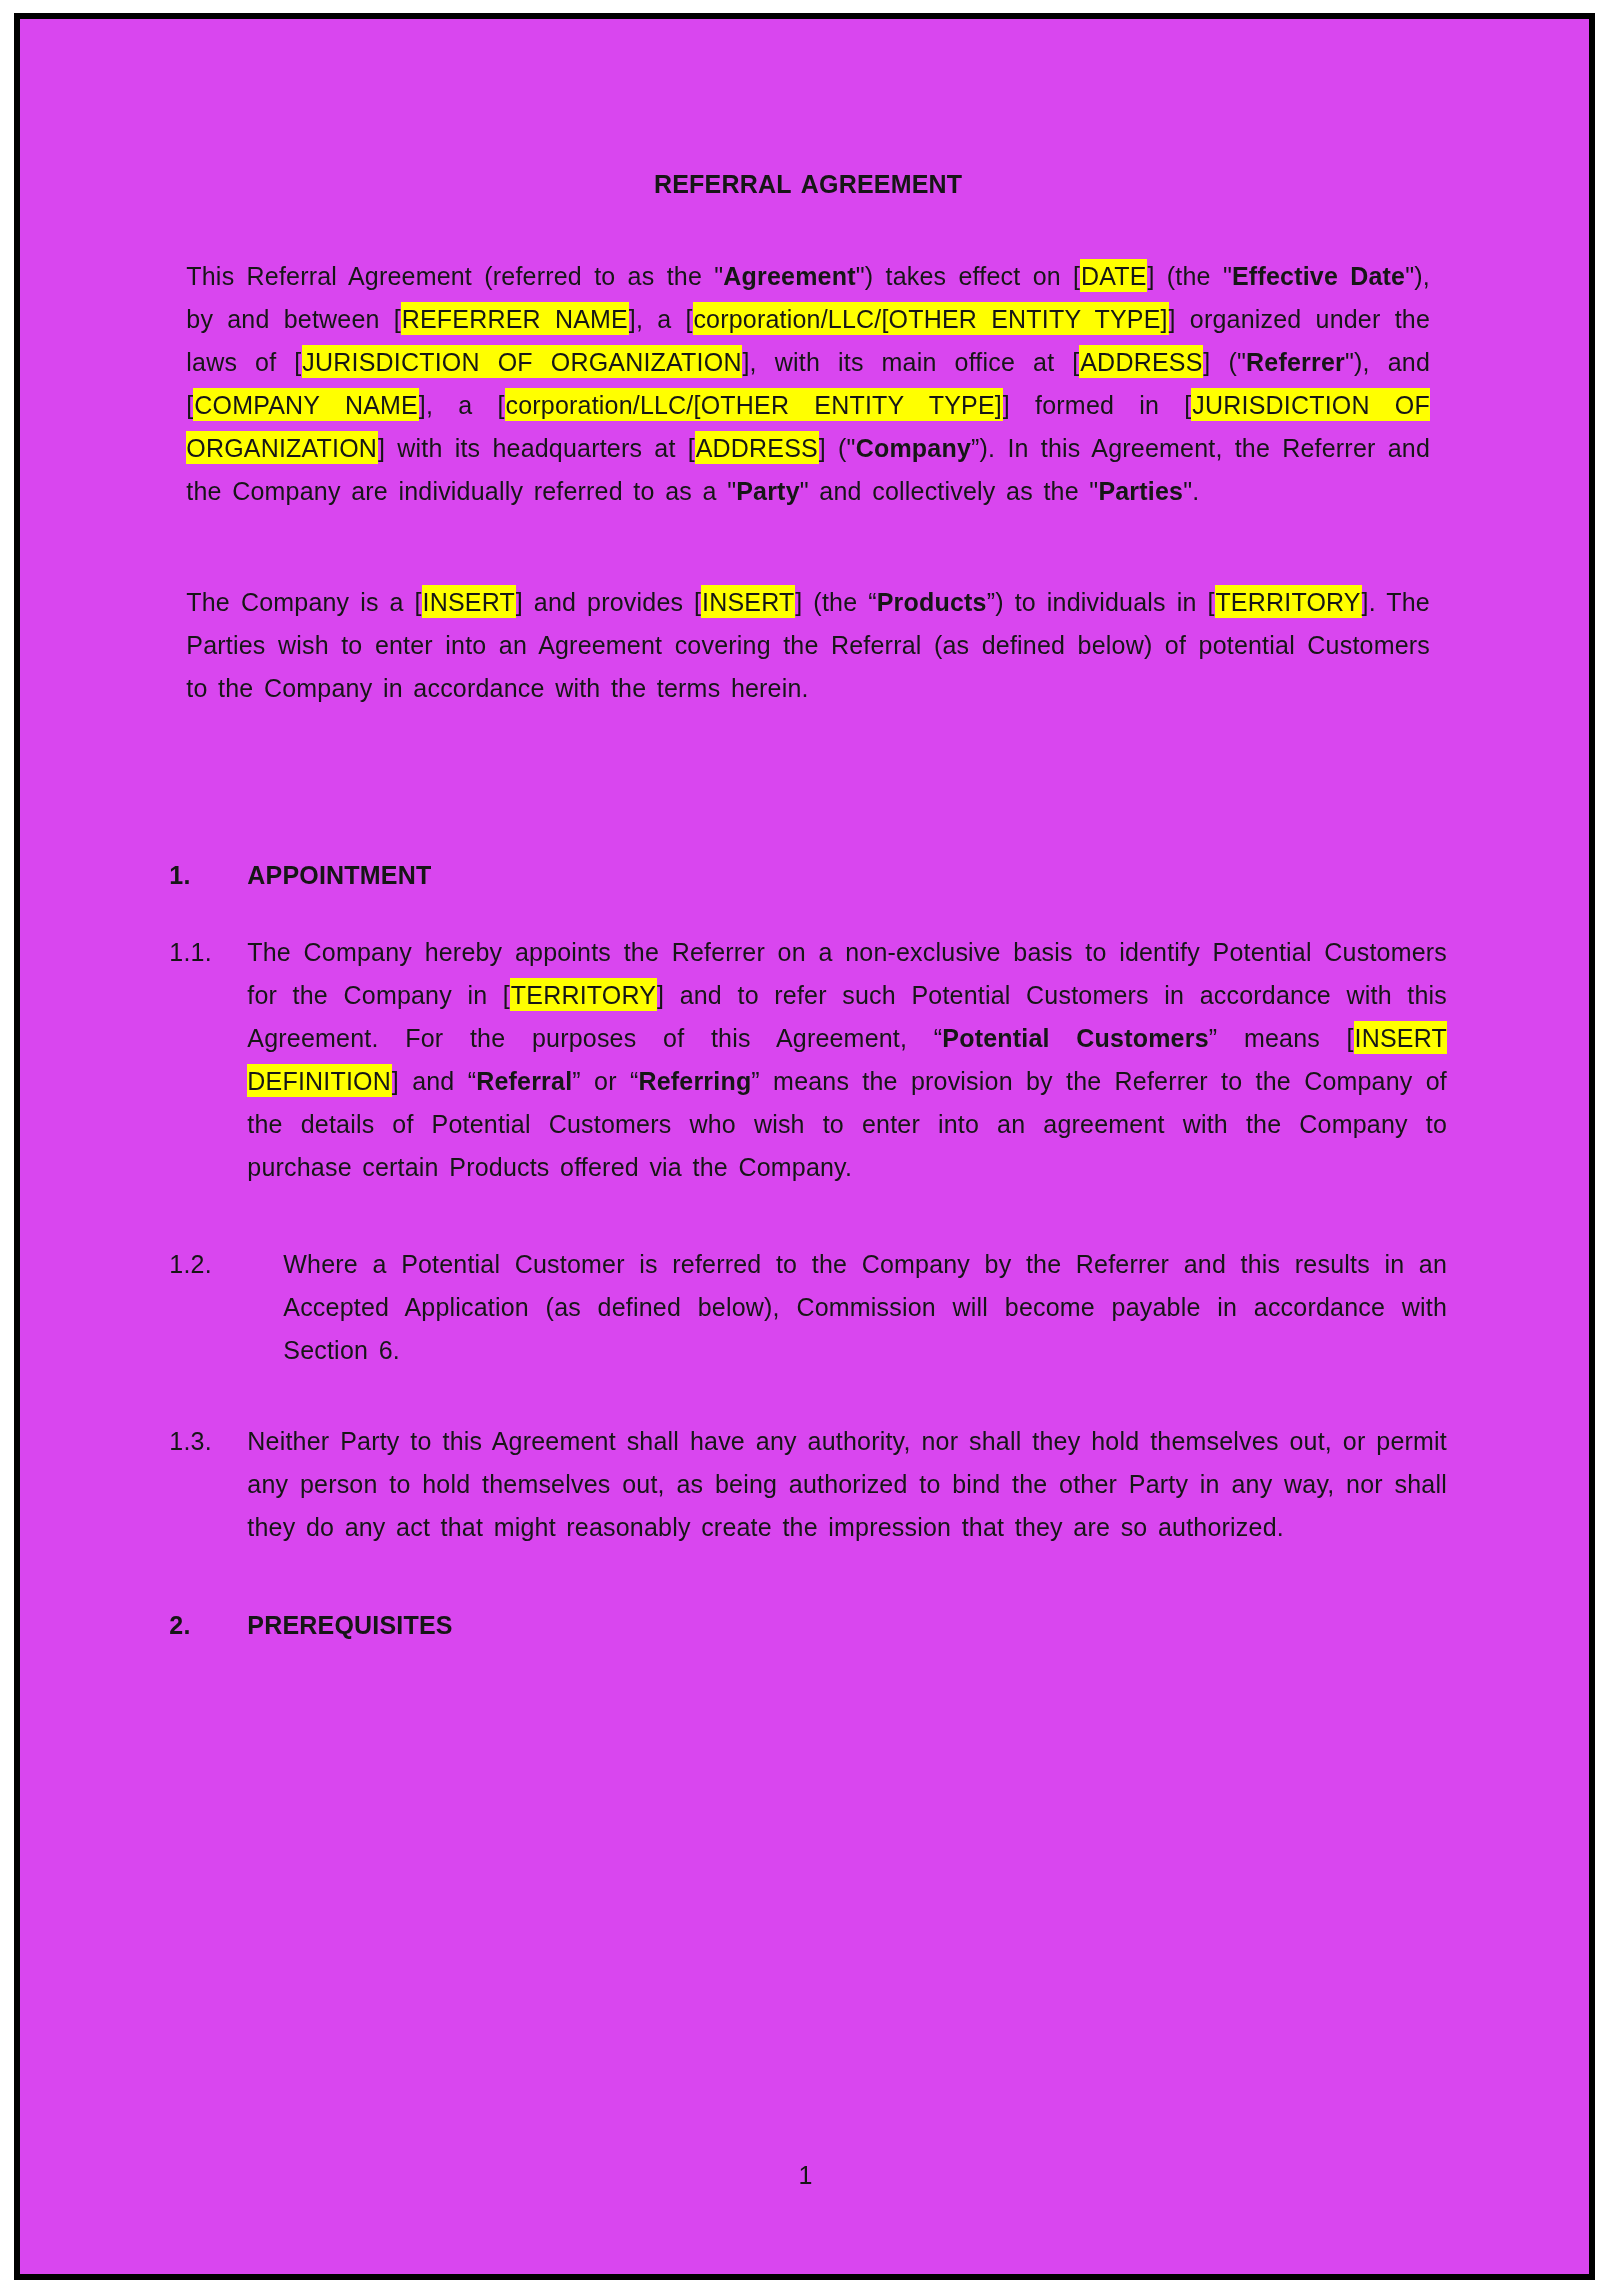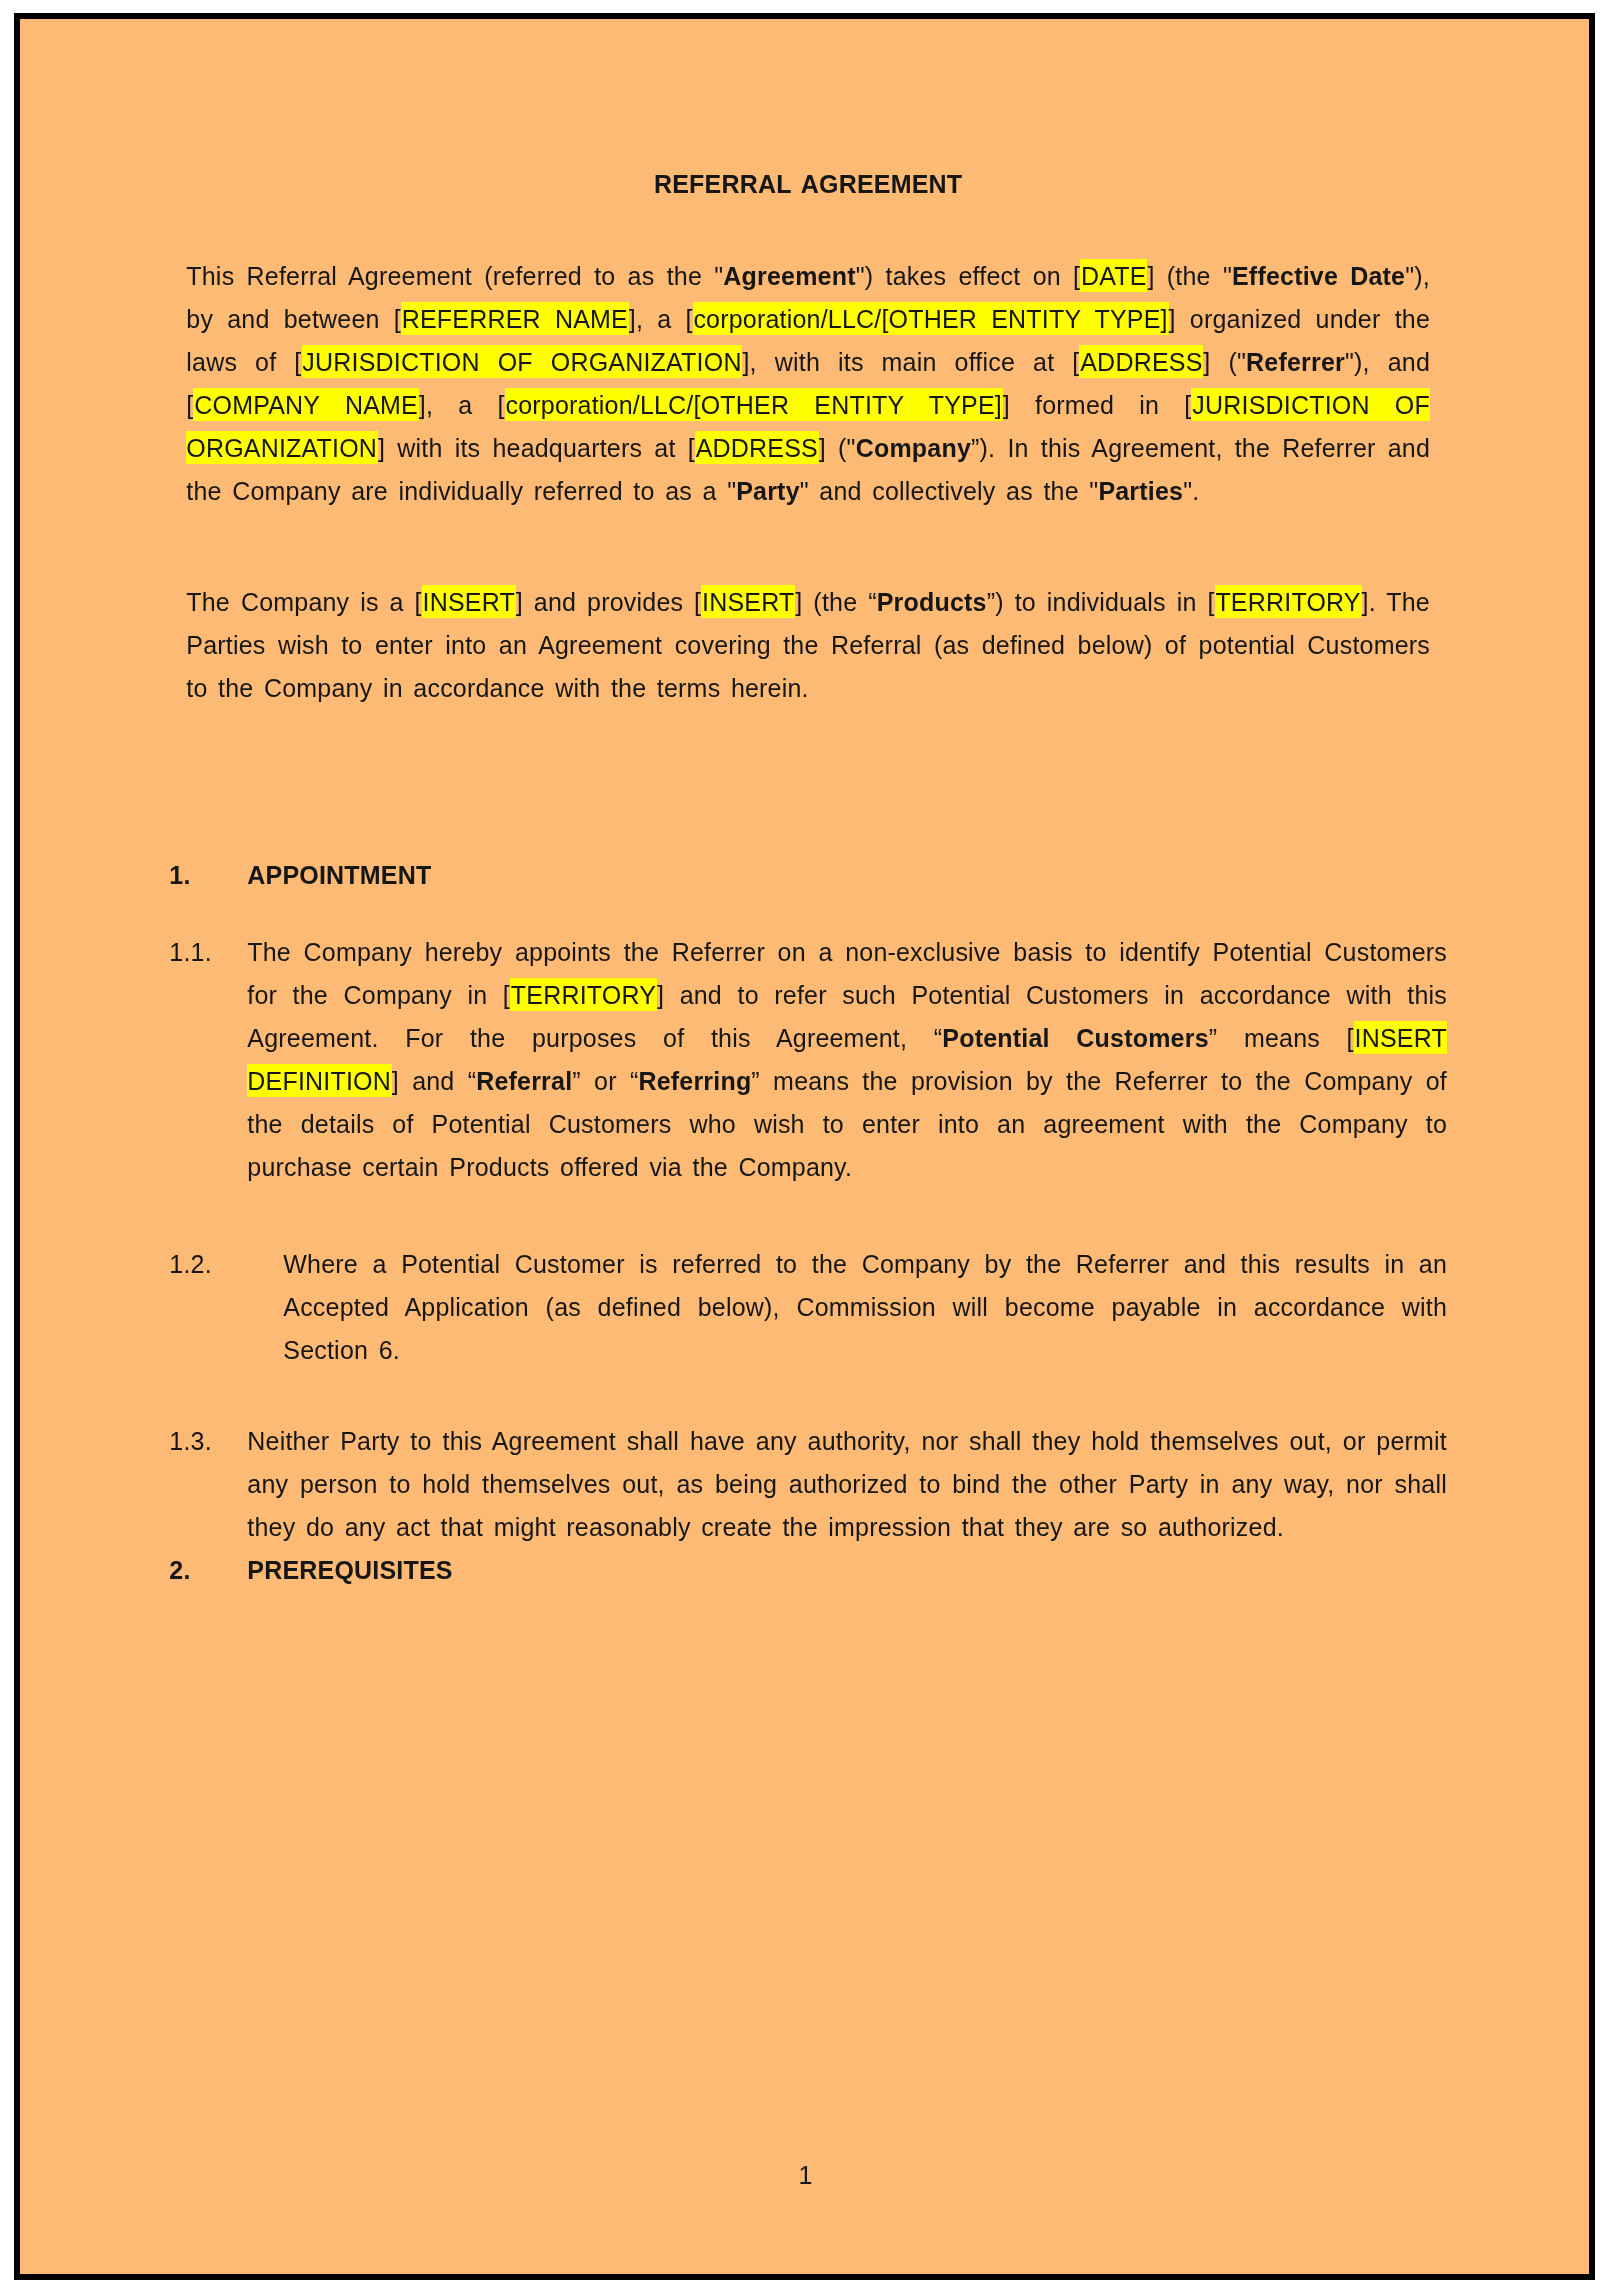--- a/index.html
+++ b/index.html
@@ -4,21 +4,21 @@
 <style>
   html,body{margin:0;padding:0;}
   body{
     width:1611px;height:2295px;position:relative;
     background:#ffffff;
     font-family:"Liberation Sans",sans-serif;
     color:#161616;
   }
   .frame{
     position:absolute;left:14.3px;top:12.6px;right:16px;bottom:15px;
-    border:6.7px solid #000000;background:#fdba74;
+    border:6.7px solid #000000;background:#d946ef;
   }
   .content{
     position:absolute;left:149px;right:142px;top:0;
     font-size:25px;line-height:43px;
     letter-spacing:0.2px;word-spacing:3.4px;
     padding-top:144px;
   }
   .doc-title{
     font-weight:bold;text-align:center;margin:0 0 49px 0;
     font-size:25px;line-height:43px;
@@ -32,21 +32,21 @@
   .sec-heading{display:flex;font-weight:bold;margin:0;}
   .sec-heading .num{flex:0 0 78px;}
   .sec-1{margin-bottom:34px;}
   .sec-2{margin-bottom:22px;}
   .clause{display:flex;margin:0;}
   .clause .num{flex:0 0 78px;}
   .clause.narrow .num{flex:0 0 54px;}
   .clause .body{flex:1;text-align:justify;}
   .clause.c-1-1{margin-bottom:54px;}
   .clause.c-1-2{margin-bottom:48px;gap:36px;}
-  .clause.c-1-3{}
+  .clause.c-1-3{margin-bottom:55px;}
   .clause.c-2-1{margin-bottom:0;}
   .page-number{
     position:absolute;left:0;top:2154px;width:100%;
     text-align:center;font-size:25px;line-height:43px;
   }
 </style>
 </head>
 <body>
 
 <div class="frame">

